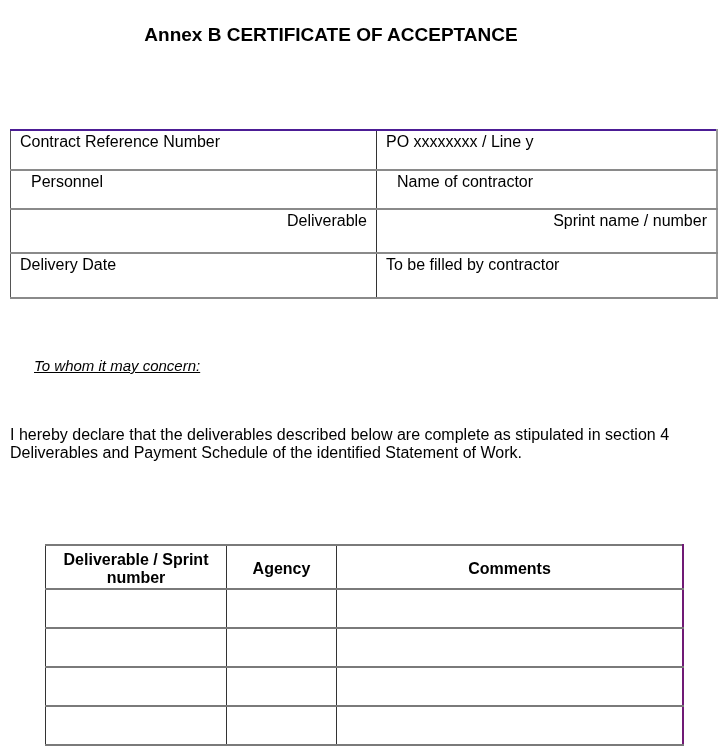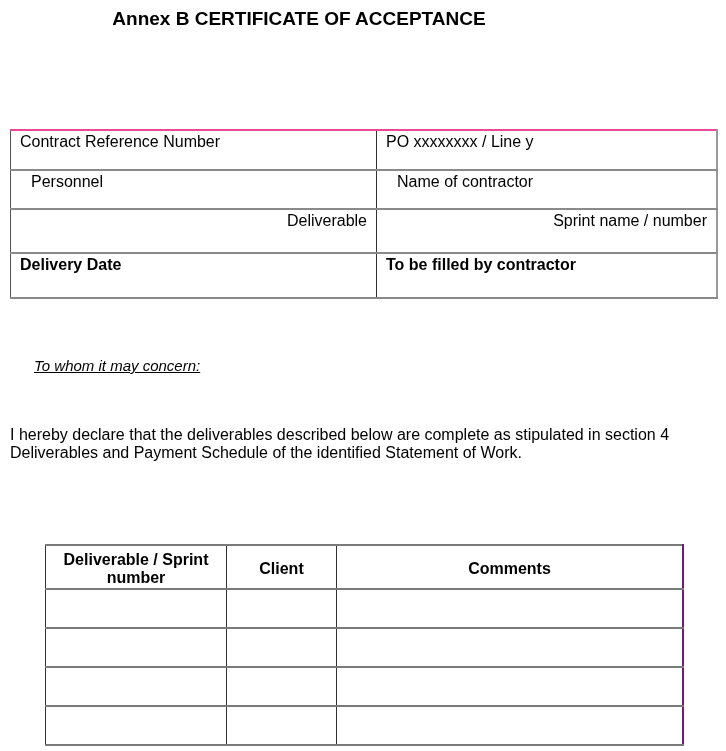--- a/index.html
+++ b/index.html
@@ -1,39 +1,39 @@
 <!DOCTYPE html>
 <html><head>
 <meta charset="utf-8">
 <style>
   html, body { margin: 0; padding: 0; background: #ffffff; }
   body {
     width: 726px; height: 751px; position: relative; overflow: hidden;
     font-family: "Liberation Sans", sans-serif; color: #000;
   }
   .title {
-    position: absolute; left: 0; top: 8px; width: 598px;
-    text-align: center; font-weight: bold; font-size: 19px;
+    position: absolute; left: 0; top: 24px; width: 598px;
+    text-align: center; font-weight: bold; font-size: 19px; padding-left: 32px;
   }
   table { border-collapse: collapse; position: absolute; }
   .info-table { left: 10px; top: 129px; width: 708px; }
   .info-table td {
     border-top: 2px solid #8a8a8a; border-bottom: 2px solid #8a8a8a;
     border-left: 1px solid #333; border-right: 1px solid #333;
     vertical-align: top; font-size: 16px; padding: 2px 9px 0 9px;
   }
   .info-table td:first-child { border-left: 1px solid #555; }
   .info-table td:last-child { border-right: 2px solid #999; }
-  .info-table tr:first-child td { border-top: 2px solid #ec4899; }
+  .info-table tr:first-child td { border-top: 2px solid #4c1d95; }
   .info-table td.c1 { width: 336px; }
   .info-table tr.r1 td { height: 36px; }
   .info-table tr.r2 td { height: 35px; }
   .info-table tr.r3 td { height: 35px; padding-left: 20px; }
   .info-table tr.r4 td { height: 40px; text-align: right; }
-  .info-table tr.r5 td { height: 41px; font-weight: bold; }
+  .info-table tr.r5 td { height: 41px; }
   .salutation {
     position: absolute; left: 34px; top: 357px; font-size: 15px;
     font-style: italic; text-decoration: underline;
   }
   .declaration {
     position: absolute; left: 10px; top: 426px; width: 710px;
     font-size: 16px; line-height: 18px;
   }
   .deliv-table { left: 45px; top: 544px; width: 639px; }
   .deliv-table th, .deliv-table td {
@@ -76,21 +76,21 @@
   </table>
 
 <div class="salutation">To whom it may concern:</div>
 
 <div class="declaration">I hereby declare that the deliverables described below are complete as stipulated in section 4 Deliverables and Payment Schedule of the identified Statement of Work.</div>
 
 <table class="deliv-table">
   <tbody>
       <tr>
     <th class="col1">Deliverable / Sprint number</th>
-    <th class="col2">Client</th>
+    <th class="col2">Agency</th>
     <th>Comments</th>
   </tr>
   <tr>
     <td></td>
     <td></td>
     <td></td>
   </tr>
   <tr>
     <td></td>
     <td></td>

